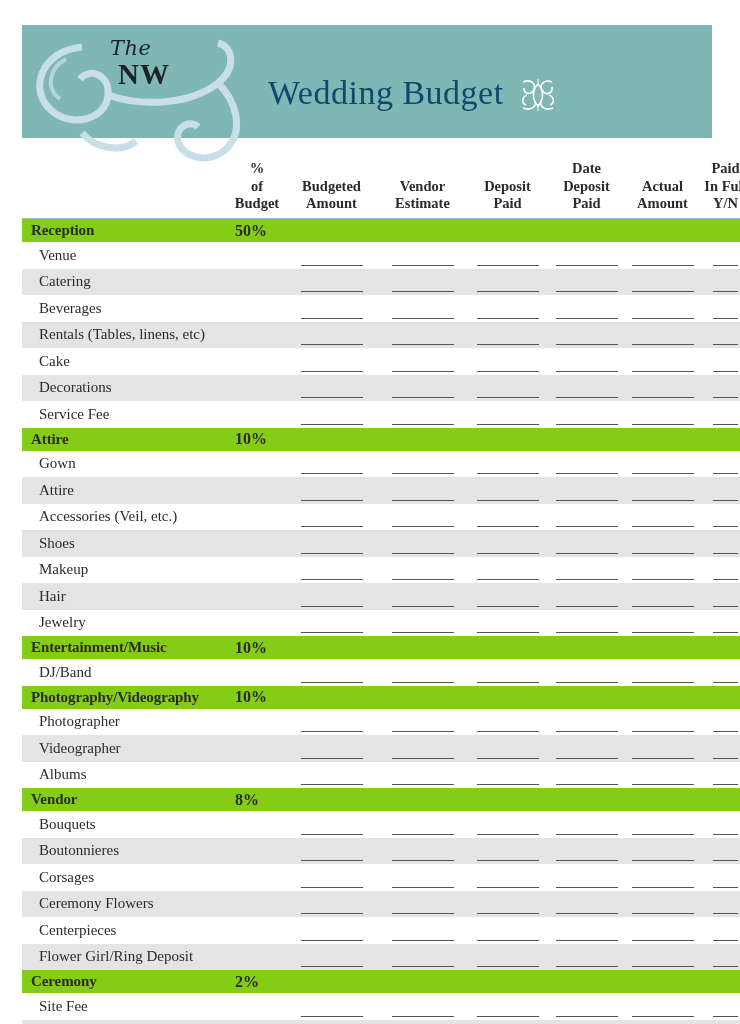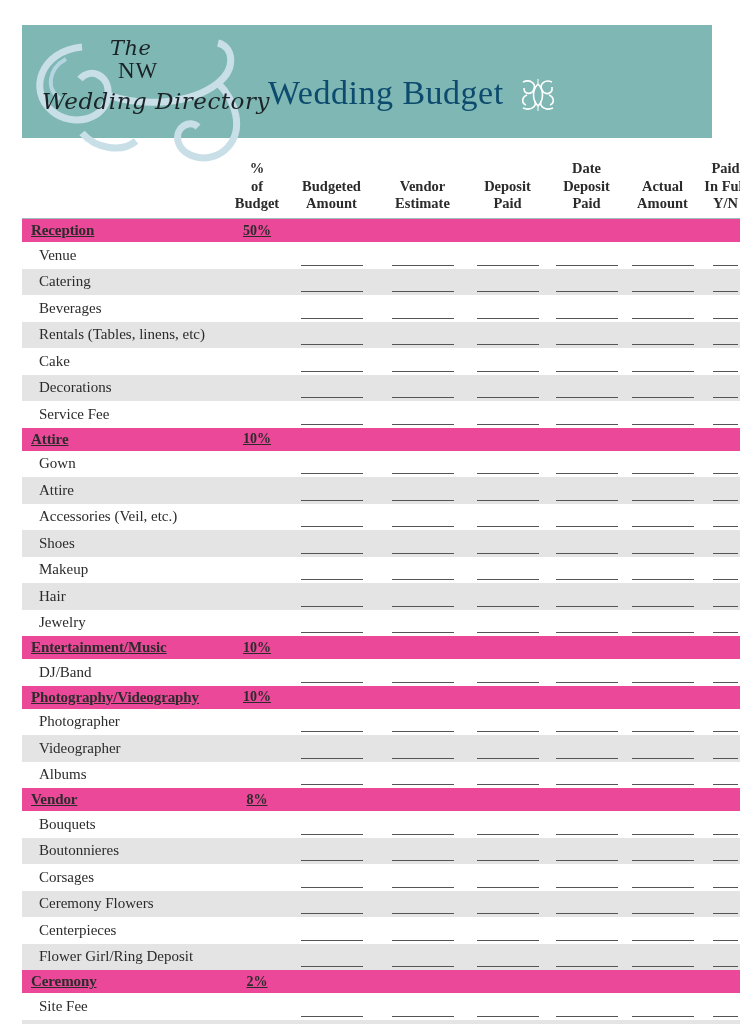--- a/index.html
+++ b/index.html
@@ -50,22 +50,22 @@
     font-family: "DejaVu Serif", serif;
     font-style: italic;
     font-size: 21px;
     letter-spacing: 0.5px;
   }
   .logo-nw {
     position: absolute;
     left: 78px;
     top: 22px;
     font-family: "Liberation Serif", serif;
-    font-weight: normal;
-    font-size: 23px;
+    font-weight: bold;
+    font-size: 29px;
     letter-spacing: 1px;
   }
   .logo-wd {
     position: absolute;
     left: 2px;
     top: 52px;
     font-family: "DejaVu Serif", serif;
     font-style: italic;
     font-size: 23px;
     white-space: nowrap;
@@ -117,35 +117,34 @@
     vertical-align: bottom;
     padding: 0 0 5px 0;
     text-align: center;
     color: #2b2b2b;
     border-bottom: 1.5px solid #9bbfbb;
   }
   thead th.h-item { border-bottom: 1.5px solid #9bbfbb; }
   thead th.h-pct  { padding-right: 6px; }
 
   tbody tr.section td {
-    background: #ec4899;
+    background: #84cc16;
     height: 21px;
-    text-decoration: underline;
   }
   tbody tr.section td.s-name {
     font-weight: bold;
     font-size: 15px;
     padding-left: 9px;
     white-space: nowrap;
     letter-spacing: -0.1px;
   }
   tbody tr.section td.s-pct {
     font-weight: bold;
-    font-size: 14px;
-    text-align: center;
+    font-size: 16px;
+    text-align: left;
     padding-right: 7px;
   }
 
   tbody tr.item td {
     height: 22.5px;
     font-size: 15px;
     background: #ffffff;
   }
   tbody tr.item.alt td {
     background: #e4e4e4;
@@ -181,21 +180,20 @@
     <path d="M60 108 C74 124 100 128 114 116"></path>
   </g>
   <g fill="none" stroke="#b3d4e0" stroke-width="4">
     <path d="M44 34 C26 44 24 64 38 74"></path>
   </g>
 </svg>
 
 <div class="logo-text">
   <div class="logo-the">The</div>
   <div class="logo-nw">NW</div>
-  <div class="logo-wd">Wedding Directory</div>
 </div>
 
 <div class="banner-title">Wedding Budget</div>
 
 <svg class="banner-ornament" viewBox="0 0 40 40" xmlns="http://www.w3.org/2000/svg">
   <g fill="none" stroke="#ffffff" stroke-width="1.6">
     <path d="M5 7 C12 4 18 8 16 14 C14 20 6 20 6 13"></path>
     <path d="M34 7 C27 4 21 9 24 15 C27 21 35 19 34 12"></path>
     <path d="M20 9 C14 15 14 25 20 31 C26 25 26 15 20 9"></path>
     <path d="M5 33 C12 36 19 32 17 26"></path>

